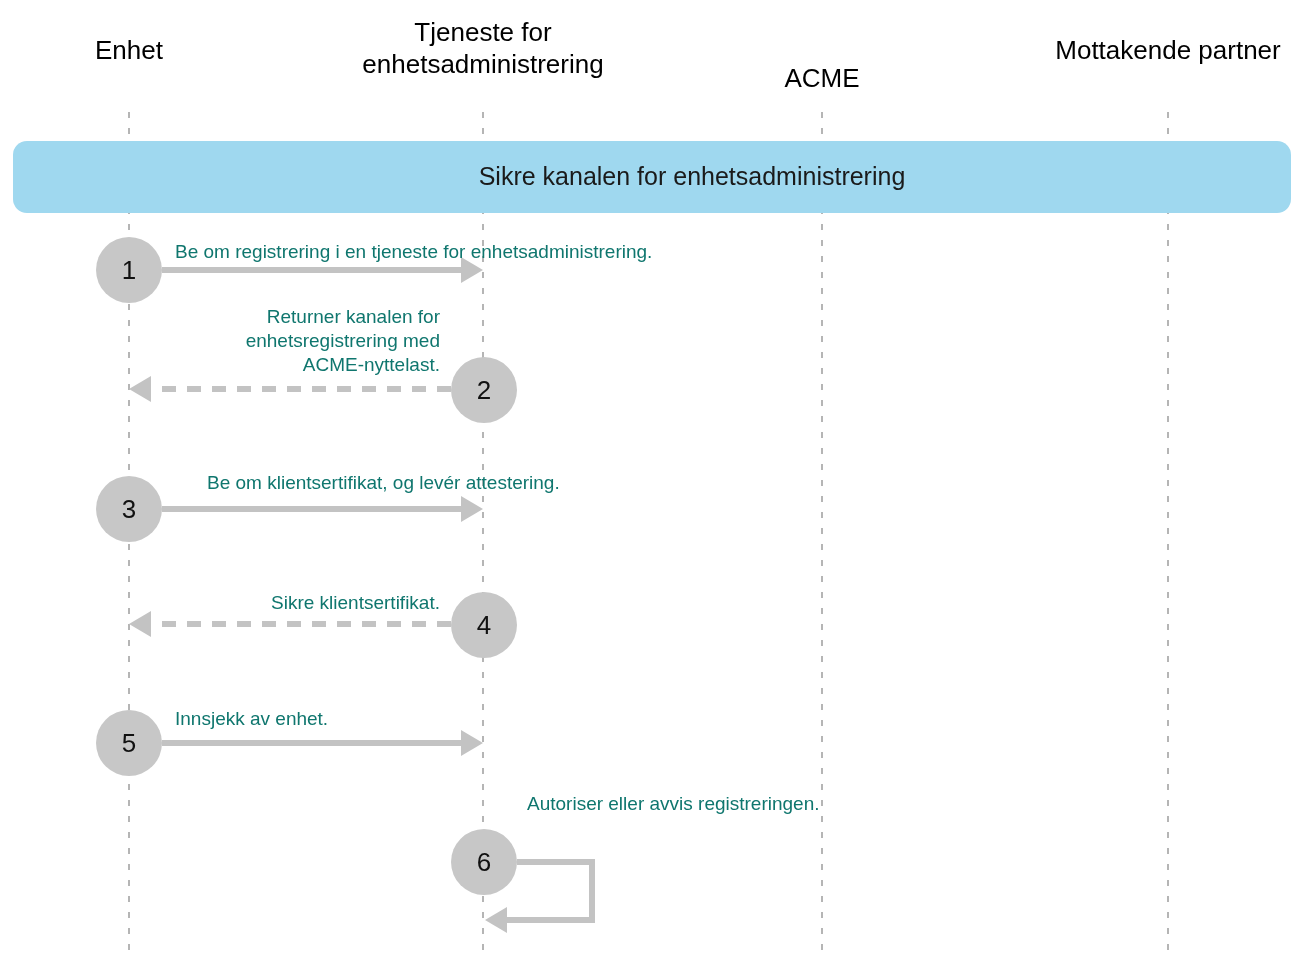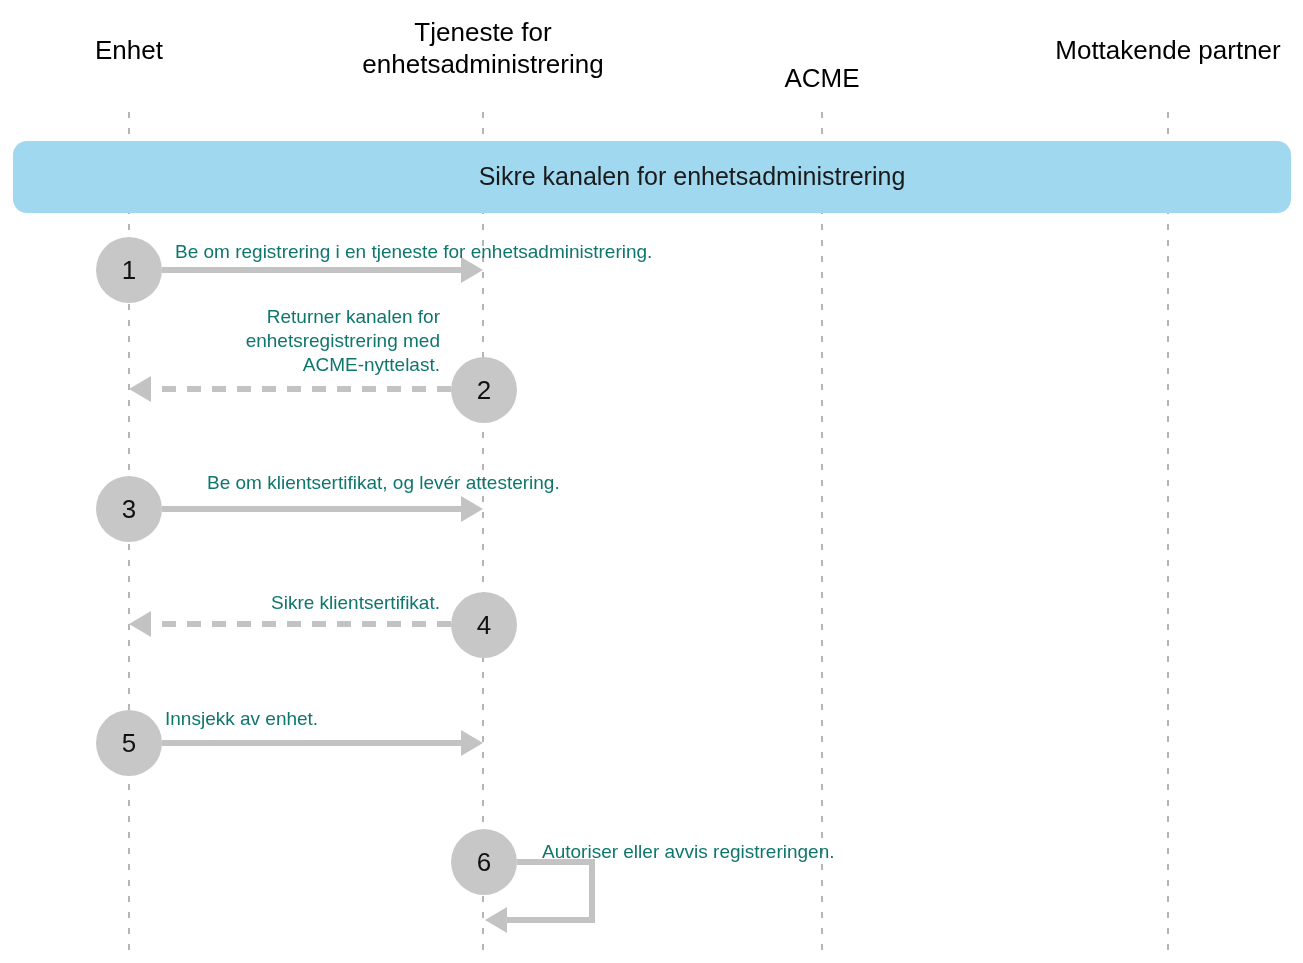--- a/index.html
+++ b/index.html
@@ -123,18 +123,18 @@
       <div class="step-label align-left" style="left: 175px; top: 240px; width: 720px;">Be om registrering i en tjeneste for enhetsadministrering.</div>
       <div class="step-num" style="left: 444px; top: 377px; width: 80px;">2</div>
       <div class="step-label align-right" style="left: 140px; top: 305px; width: 300px;">Returner kanalen for
 enhetsregistrering med
 ACME-nyttelast.</div>
       <div class="step-num" style="left: 89px; top: 496px; width: 80px;">3</div>
       <div class="step-label align-left" style="left: 175px; top: 471px; width: 620px; margin-left: 32px;">Be om klientsertifikat, og levér attestering.</div>
       <div class="step-num" style="left: 444px; top: 612px; width: 80px;">4</div>
       <div class="step-label align-right" style="left: 140px; top: 591px; width: 300px;">Sikre klientsertifikat.</div>
       <div class="step-num" style="left: 89px; top: 730px; width: 80px;">5</div>
-      <div class="step-label align-left" style="left: 165px; top: 707px; width: 520px;">Innsjekk av enhet.</div>
+      <div class="step-label align-left" style="left: 175px; top: 707px; width: 520px;">Innsjekk av enhet.</div>
       <div class="step-num" style="left: 444px; top: 849px; width: 80px;">6</div>
-      <div class="step-label align-left" style="left: 527px; top: 840px; width: 520px; margin-left: 15px;">Autoriser eller avvis registreringen.</div>
+      <div class="step-label align-left" style="left: 527px; top: 792px; width: 520px;">Autoriser eller avvis registreringen.</div>
     </div>
 
 </div>
 
 </body></html>

